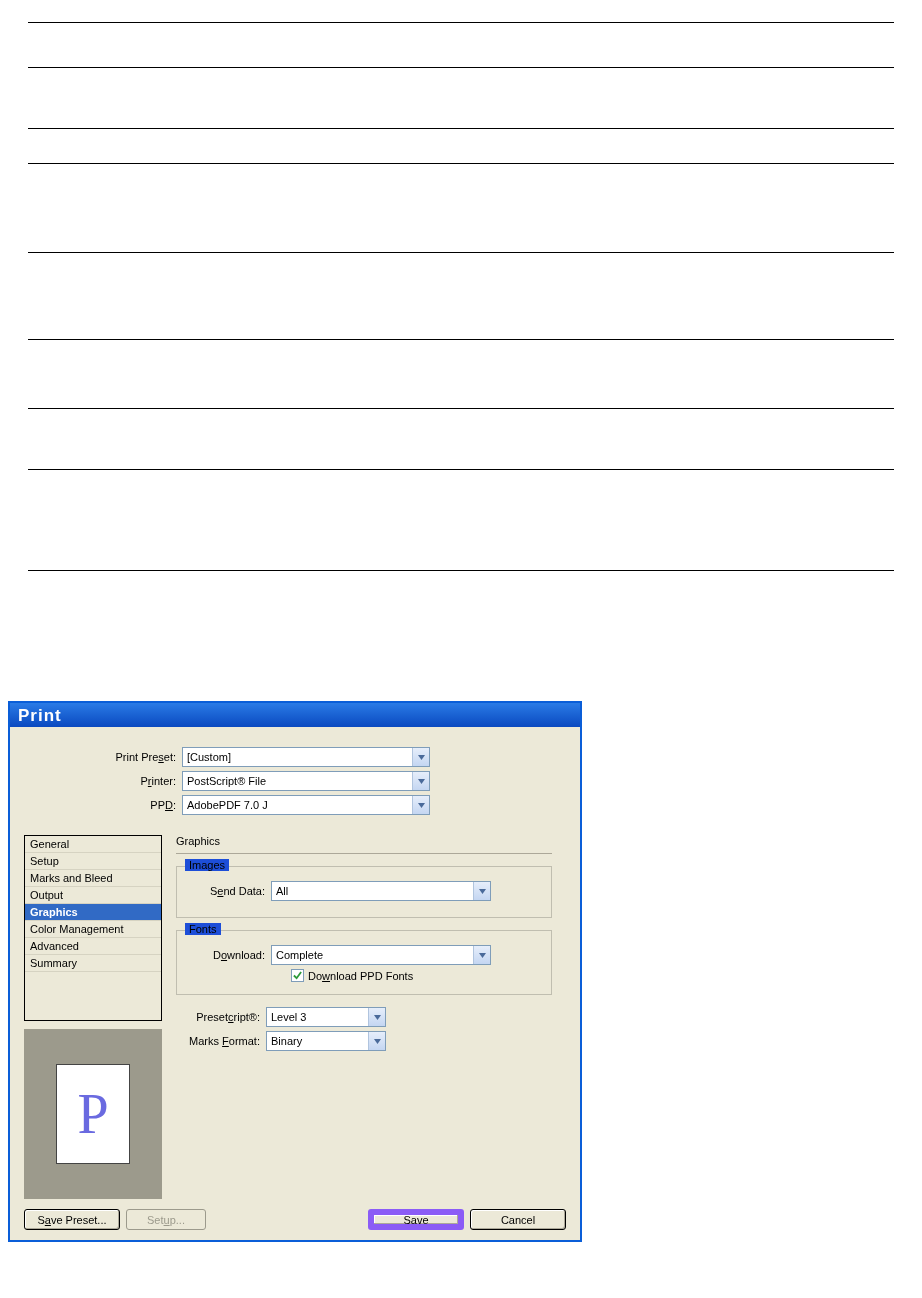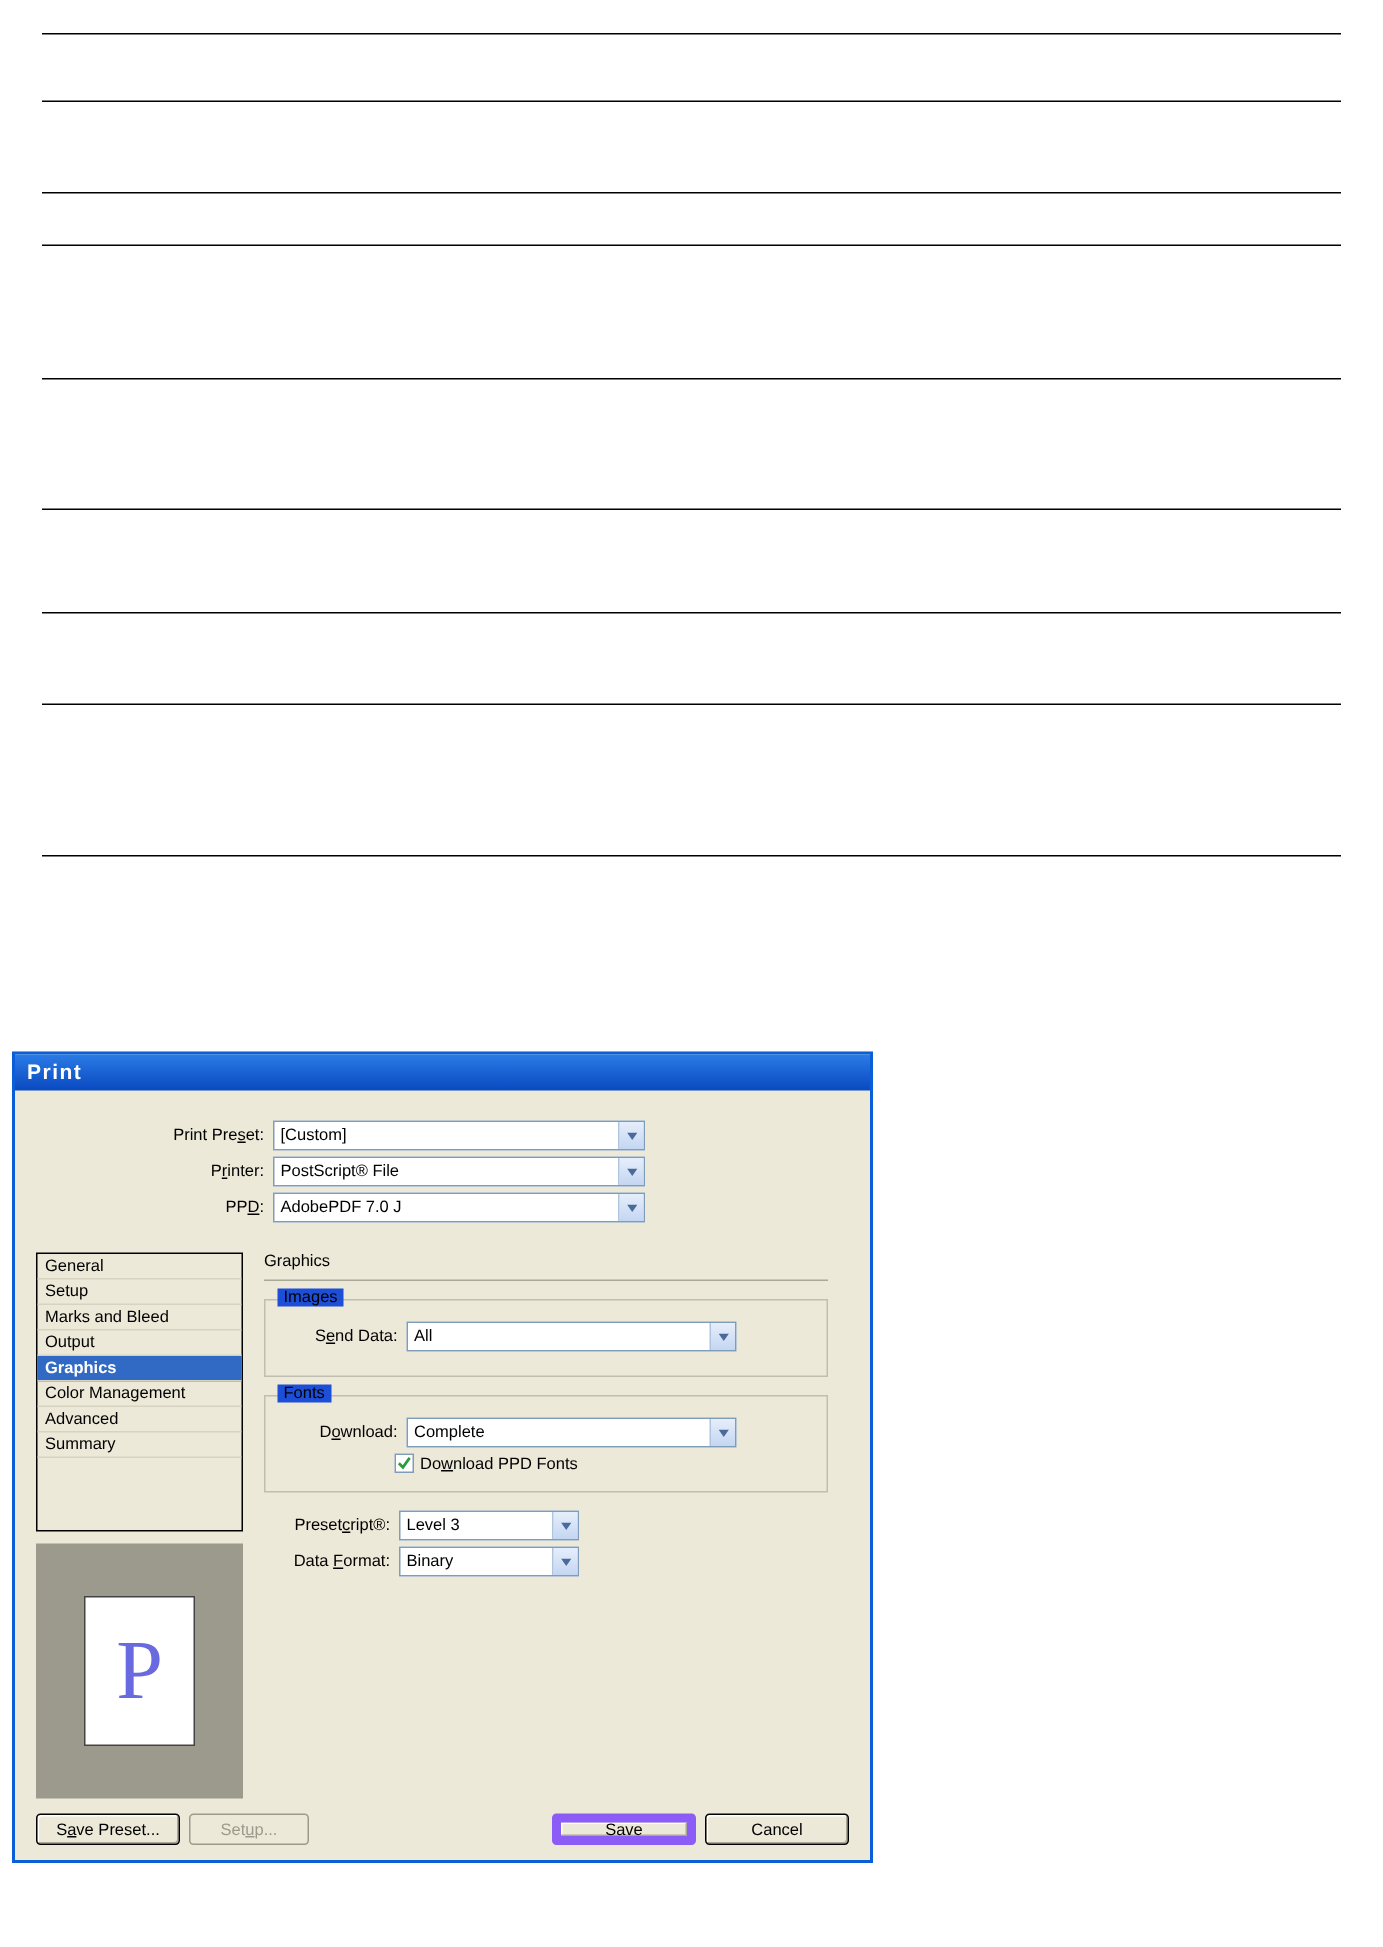--- a/index.html
+++ b/index.html
@@ -17,21 +17,21 @@
   .dialog {
     width: 574px;
     border: 2px solid #0a5ed8;
     background: #ece9d8;
   }
   .titlebar {
     height: 24px;
     background: linear-gradient(to bottom, #2a7be6 0%, #0a49c0 100%);
     color: #fff;
     font-weight: bold;
-    font-size: 14px;
+    font-size: 17px;
     padding: 3px 8px;
     letter-spacing: 1px;
   }
   .dialog-body { padding: 20px 14px 10px 14px; }
   .top-row { display: flex; align-items: center; margin-bottom: 4px; }
   .top-label { width: 158px; text-align: right; padding-right: 6px; }
   .select-shell {
     display: flex; align-items: center;
     width: 248px; height: 20px;
     background: #fff; border: 1px solid #7f9db9;
@@ -67,21 +67,21 @@
   }
   .group-label {
     position: absolute; top: -8px; left: 8px;
     background: #1d4ed8; padding: 0 4px;
   }
   .field-row { display:flex; align-items:center; margin-bottom:4px; }
   .field-label { width: 84px; text-align: right; padding-right: 6px; }
   .field-label-w { width: 90px; text-align:right; padding-right:6px; }
   .select-sm { width: 220px; }
   .select-xs { width: 120px; }
-  .checkbox-row { display:flex; align-items:center; margin-left:76px; margin-top:4px; }
+  .checkbox-row { display:flex; align-items:center; margin-left:104px; margin-top:4px; }
   .chk {
     width: 13px; height: 13px; background:#fff; border:1px solid #7f9db9;
     display:flex; align-items:center; justify-content:center; margin-right:4px;
   }
   .chk svg { width:9px; height:9px; }
   .preview {
     width: 138px; height: 170px; background:#9c9a8c;
     display:flex; align-items:center; justify-content:center; margin-top:8px;
   }
   .page { width: 74px; height: 100px; background:#fff; border:1px solid #444; display:flex; align-items:center; justify-content:center; }
@@ -248,21 +248,21 @@
               <div class="drop-btn">
                 <svg viewBox="0 0 7 5">
                     <path d="M0 0 L7 0 L3.5 5 Z" fill="#4a6a9a"></path>
                   </svg>
               </div>
             </div>
           </div>
 
           <div class="field-row">
             <div class="field-label-w">
-              <span>Data </span><span class="underline">F</span><span>ormat:</span>
+              <span>Marks </span><span class="underline">F</span><span>ormat:</span>
             </div>
             <div class="select-shell select-xs">
               <div class="val">Binary</div>
               <div class="drop-btn">
                 <svg viewBox="0 0 7 5">
                     <path d="M0 0 L7 0 L3.5 5 Z" fill="#4a6a9a"></path>
                   </svg>
               </div>
             </div>
           </div>

